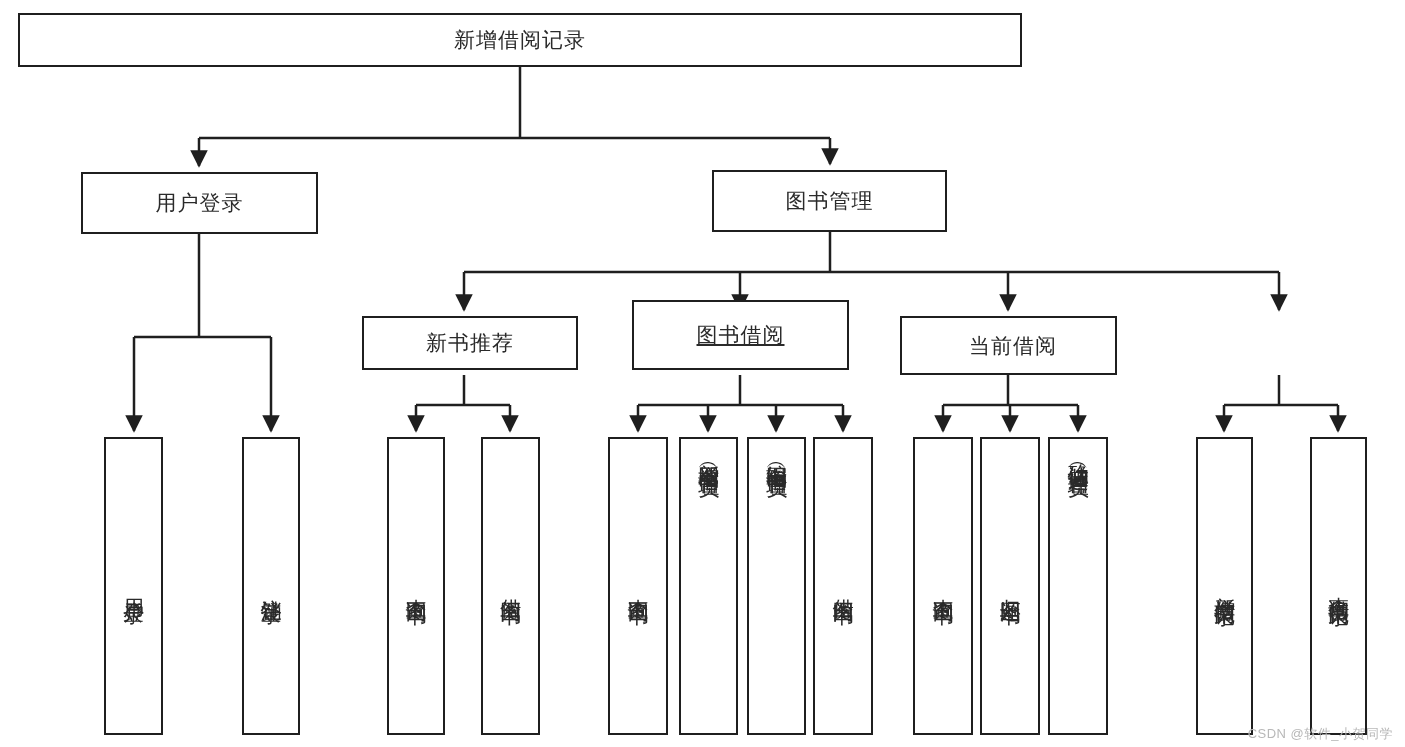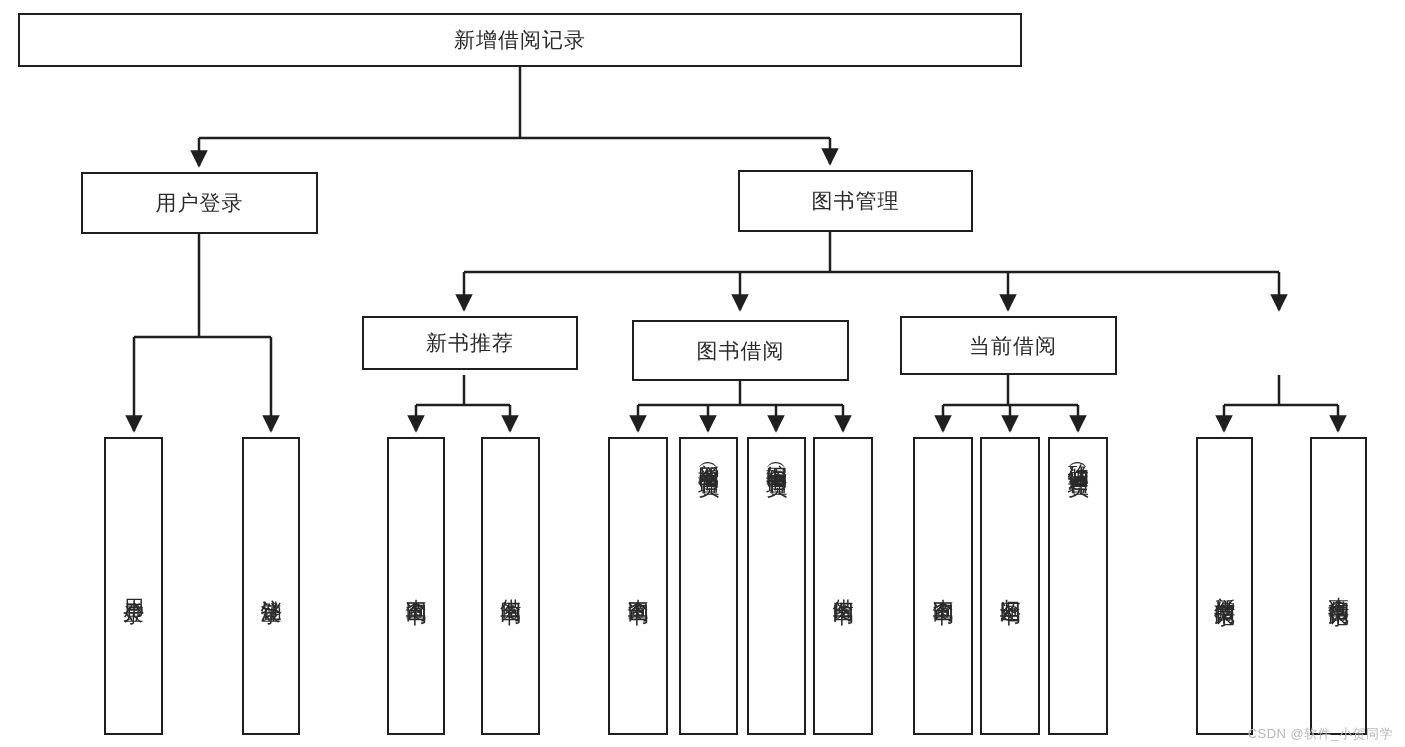--- a/index.html
+++ b/index.html
@@ -135,28 +135,28 @@
     </g>
   </svg>
 
   <div class="node horizontal" id="node-root" style="left: 18px; top: 13px; width: 1004px; height: 54px;">
     <span class="label">新增借阅记录</span>
   </div>
 
   <div class="node horizontal" id="node-l2-0" style="left: 81px; top: 172px; width: 237px; height: 62px;">
     <span class="label">用户登录</span>
   </div>
-  <div class="node horizontal" id="node-l2-1" style="left: 712px; top: 170px; width: 235px; height: 62px; margin-left: 26px;">
+  <div class="node horizontal" id="node-l2-1" style="left: 712px; top: 170px; width: 235px; height: 62px;">
     <span class="label">图书管理</span>
   </div>
 
   <div class="node horizontal" id="node-l3-0" style="left: 362px; top: 316px; width: 216px; height: 54px;">
     <span class="label">新书推荐</span>
   </div>
-  <div class="node horizontal" id="node-l3-1" style="left: 632px; top: 320px; width: 217px; height: 61px;">
+  <div class="node horizontal" id="node-l3-1" style="left: 632px; top: 300px; width: 217px; height: 70px; text-decoration: underline;">
     <span class="label">图书借阅</span>
   </div>
   <div class="node horizontal" id="node-l3-2" style="left: 900px; top: 316px; width: 217px; height: 59px; padding-left: 9px;">
     <span class="label">当前借阅</span>
   </div>
 
   <div class="node vertical" id="node-leaf-0" style="left: 104px; top: 437px; width: 59px; height: 298px;">
     <span class="label">用户登录</span>
   </div>
   <div class="node vertical" id="node-leaf-1" style="left: 242px; top: 437px; width: 58px; height: 298px;">

